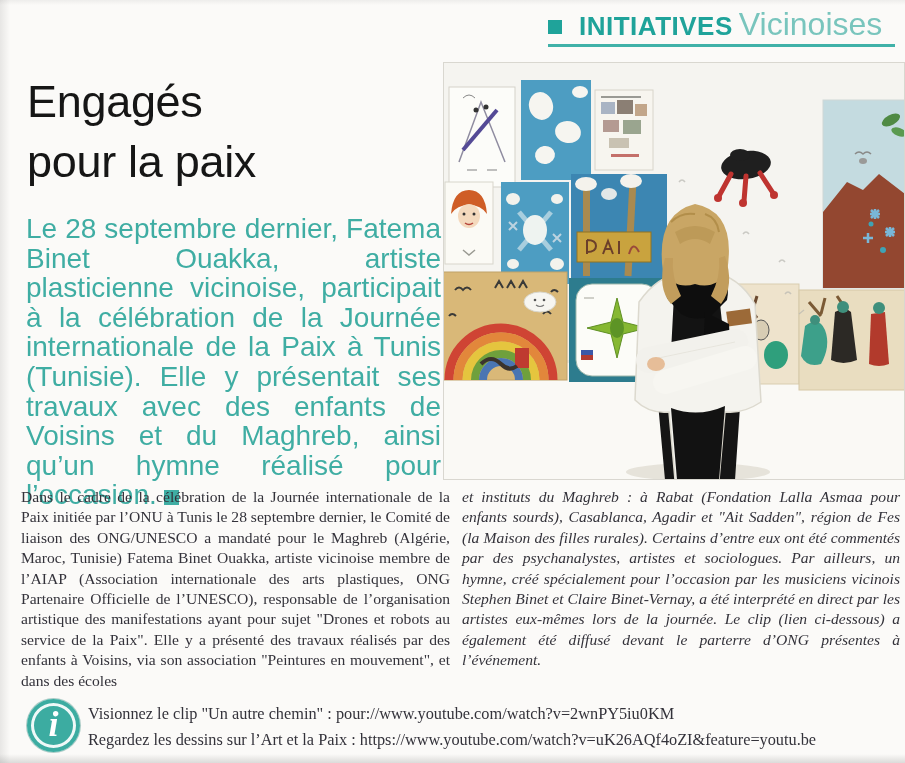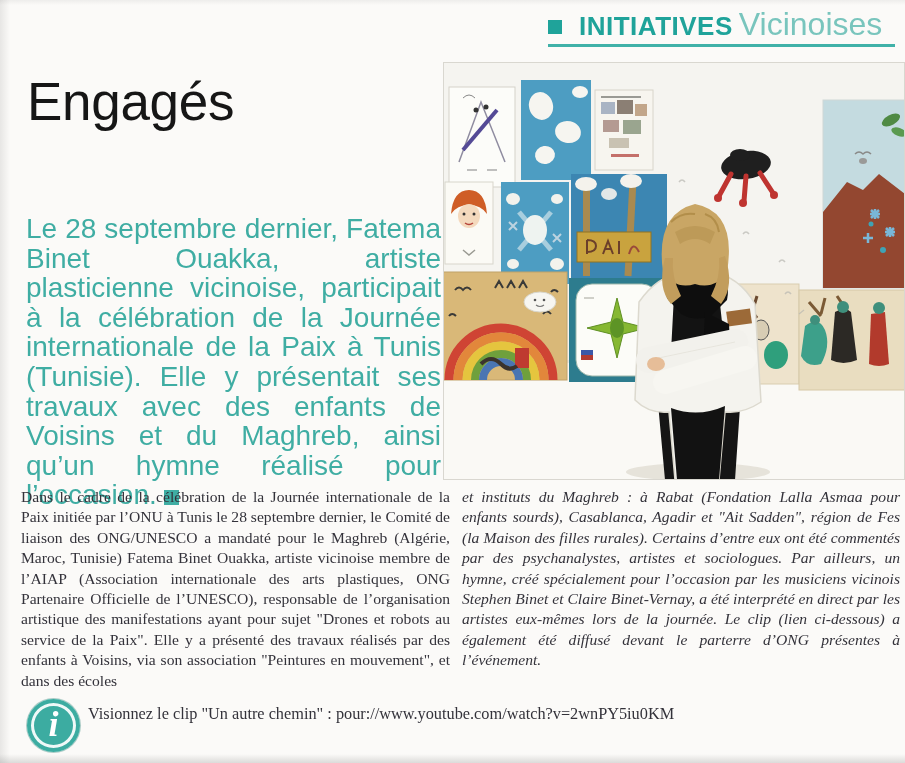--- a/index.html
+++ b/index.html
@@ -16,21 +16,21 @@
 
   
   .section-header{position:absolute;left:548px;top:6px;width:350px;white-space:nowrap;}
   .section-bullet{display:inline-block;width:14px;height:14px;background:var(--accent);
     margin-right:9px;vertical-align:1px;}
   .section-title{font-size:26px;font-weight:bold;color:var(--accent);letter-spacing:.5px;margin-left:8px;}
   .section-subtitle{font-size:32px;font-weight:400;color:var(--accent-light);margin-left:6px;}
   .header-rule{position:absolute;left:548px;top:44px;width:347px;height:3px;background:var(--accent);opacity:.85;}
 
   
-  .article-title{position:absolute;left:27px;top:72px;font-size:53px;line-height:60px;
+  .article-title{position:absolute;left:27px;top:72px;font-size:45px;line-height:60px;
     color:var(--ink);font-weight:500;letter-spacing:-0.3px;}
   .intro{position:absolute;left:26px;top:214px;width:415px;font-size:28px;line-height:29.6px;
     color:var(--intro);text-align:justify;}
   .intro-end-square{display:inline-block;width:15px;height:15px;background:var(--intro);
     margin-left:7px;vertical-align:-1px;}
 
   
   .photo{position:absolute;left:443px;top:62px;width:462px;height:418px;}
   .photo svg{display:block;}
 
@@ -58,20 +58,21 @@
 <div class="scan-edge-left"></div>
 <div class="scan-edge-top"></div>
 
 <div class="section-header">
   <span class="section-bullet"></span><span class="section-title">INITIATIVES</span><span class="section-subtitle">Vicinoises</span>
 </div>
 <div class="header-rule"></div>
 
 <h1 class="article-title" style="margin:0">
   <span style="display:block">Engagés</span>
+  <span style="display:block">pour la paix</span>
 </h1>
 
 <p class="intro" style="margin:0"><span>Le 28 septembre dernier, Fatema Binet Ouakka, artiste plasticienne vicinoise, participait à la célébration de la Journée internationale de la Paix à Tunis (Tunisie). Elle y présentait ses travaux avec des enfants de Voisins et du Maghreb, ainsi qu’un hymne réalisé pour l’occasion.</span><span class="intro-end-square"></span></p>
 
 <div class="photo">
   <svg width="462" height="418" viewBox="0 0 462 418" xmlns="http://www.w3.org/2000/svg">
 
     <rect x="0" y="0" width="462" height="418" fill="#f5f4f0"></rect>
     <rect x="0" y="300" width="462" height="118" fill="#faf9f5"></rect>
     <rect x="0" y="298" width="462" height="3" fill="#e6e4dc" opacity="0.7"></rect>
@@ -263,15 +264,19 @@
 </div>
 
 <div class="info-badge">
   <span>i</span>
 </div>
 <div class="footer-links">
   <div>
     <span>Visionnez le clip "Un autre chemin" :</span>
     <span class="url">pour://www.youtube.com/watch?v=2wnPY5iu0KM</span>
   </div>
+  <div>
+    <span>Regardez les dessins sur l’Art et la Paix :</span>
+    <span class="url">https://www.youtube.com/watch?v=uK26AQf4oZI&amp;feature=youtu.be</span>
+  </div>
 </div>
 
 <div class="scan-edge-bottom"></div>
 
 </body></html>

